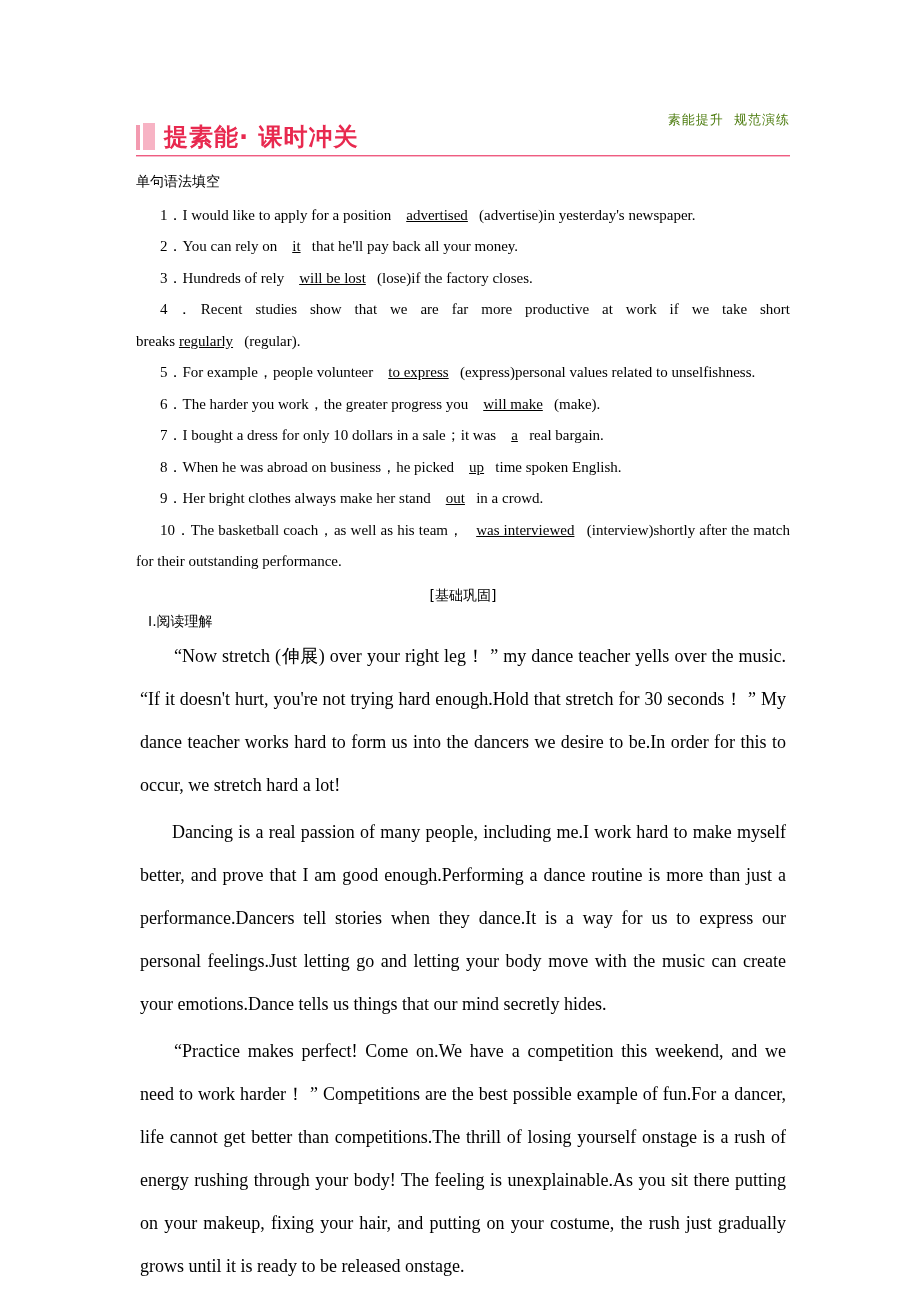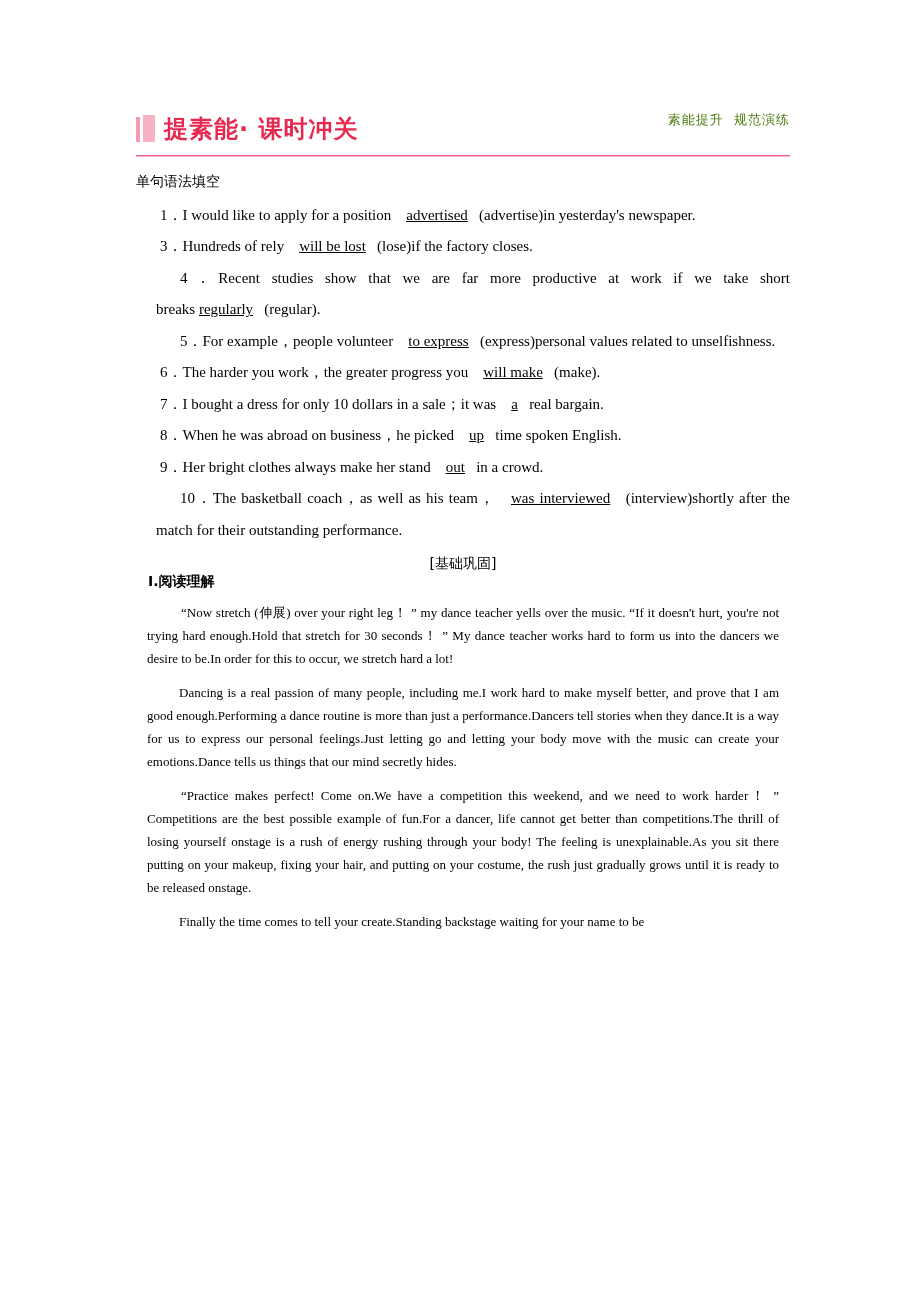--- a/index.html
+++ b/index.html
@@ -27,21 +27,21 @@
     position: relative;
     height: 50px;
     margin-top: 104px;
     display: flex;
     align-items: flex-end;
     justify-content: space-between;
   }
   .header-left {
     display: flex;
     align-items: center;
-    padding-bottom: 12px;
+    padding-bottom: 4px;
     justify-content: flex-end;
   }
   .bar-group {
     display: flex;
     align-items: flex-end;
     height: 27px;
     margin-right: 9px;
   }
   .bar-thin {
     width: 4px;
@@ -87,59 +87,57 @@
   }
   .sub-head {
     font-family: "DejaVu Sans", "Liberation Sans", sans-serif;
     font-size: 14px;
     margin-top: 16px;
     line-height: 1.2;
   }
   .roman-head {
     font-family: "DejaVu Sans", "Liberation Sans", sans-serif;
     font-size: 14px;
-    margin-top: 1px;
+    margin-top: 9px;
     margin-left: 12px;
     line-height: 1.2;
-    font-weight: bold;
   }
 
   
   .items {
     margin-top: 10px;
   }
   .item {
     font-size: 15px;
     line-height: 31.5px;
     text-align: justify;
     text-justify: inter-word;
     text-indent: 24px;
   }
   .item.wrapped {
     text-align: justify;
-    margin-left: 20px;
   }
   .blank {
     text-decoration: underline;
     white-space: pre;
   }
   .pad {
     white-space: pre;
   }
 
   
   .passage {
     margin-top: 6px;
   }
   .para {
-    font-size: 13px;
-    line-height: 23px;
+    font-size: 18px;
+    line-height: 43px;
     text-align: justify;
     text-indent: 34px;
-    margin: 11px;
+    margin: 4px;
   }
   .para.tight {
     text-indent: 32px;
   }
 </style>
 </head>
 <body>
 
 <div class="page">
 
@@ -155,20 +153,23 @@
   </div>
   <div class="rule"></div>
 
   <div class="sub-head">单句语法填空</div>
 
   <div class="items">
     <div class="item">
       <span>1．</span><span>I would like to apply for a position</span><span class="pad">&nbsp;&nbsp;&nbsp;&nbsp;</span><span class="blank">advertised</span><span class="pad">&nbsp;&nbsp;&nbsp;</span><span>(advertise)in yesterday's newspaper.</span>
     </div>
     <div class="item">
+      <span>2．</span><span>You can rely on</span><span class="pad">&nbsp;&nbsp;&nbsp;&nbsp;</span><span class="blank">it</span><span class="pad">&nbsp;&nbsp;&nbsp;</span><span>that he'll pay back all your money.</span>
+    </div>
+    <div class="item">
       <span>3．</span><span>Hundreds of rely</span><span class="pad">&nbsp;&nbsp;&nbsp;&nbsp;</span><span class="blank">will be lost</span><span class="pad">&nbsp;&nbsp;&nbsp;</span><span>(lose)if the factory closes.</span>
     </div>
     <div class="item wrapped">
       <span>4．</span><span>Recent studies show that we are far more productive at work if we take short breaks</span><span class="pad">&nbsp;</span><span class="blank">regularly</span><span class="pad">&nbsp;&nbsp;&nbsp;</span><span>(regular).</span>
     </div>
     <div class="item wrapped">
       <span>5．</span><span>For example，people volunteer</span><span class="pad">&nbsp;&nbsp;&nbsp;&nbsp;</span><span class="blank">to express</span><span class="pad">&nbsp;&nbsp;&nbsp;</span><span>(express)personal values related to unselfishness.</span>
     </div>
     <div class="item">
       <span>6．</span><span>The harder you work，the greater progress you</span><span class="pad">&nbsp;&nbsp;&nbsp;&nbsp;</span><span class="blank">will make</span><span class="pad">&nbsp;&nbsp;&nbsp;</span><span>(make).</span>

